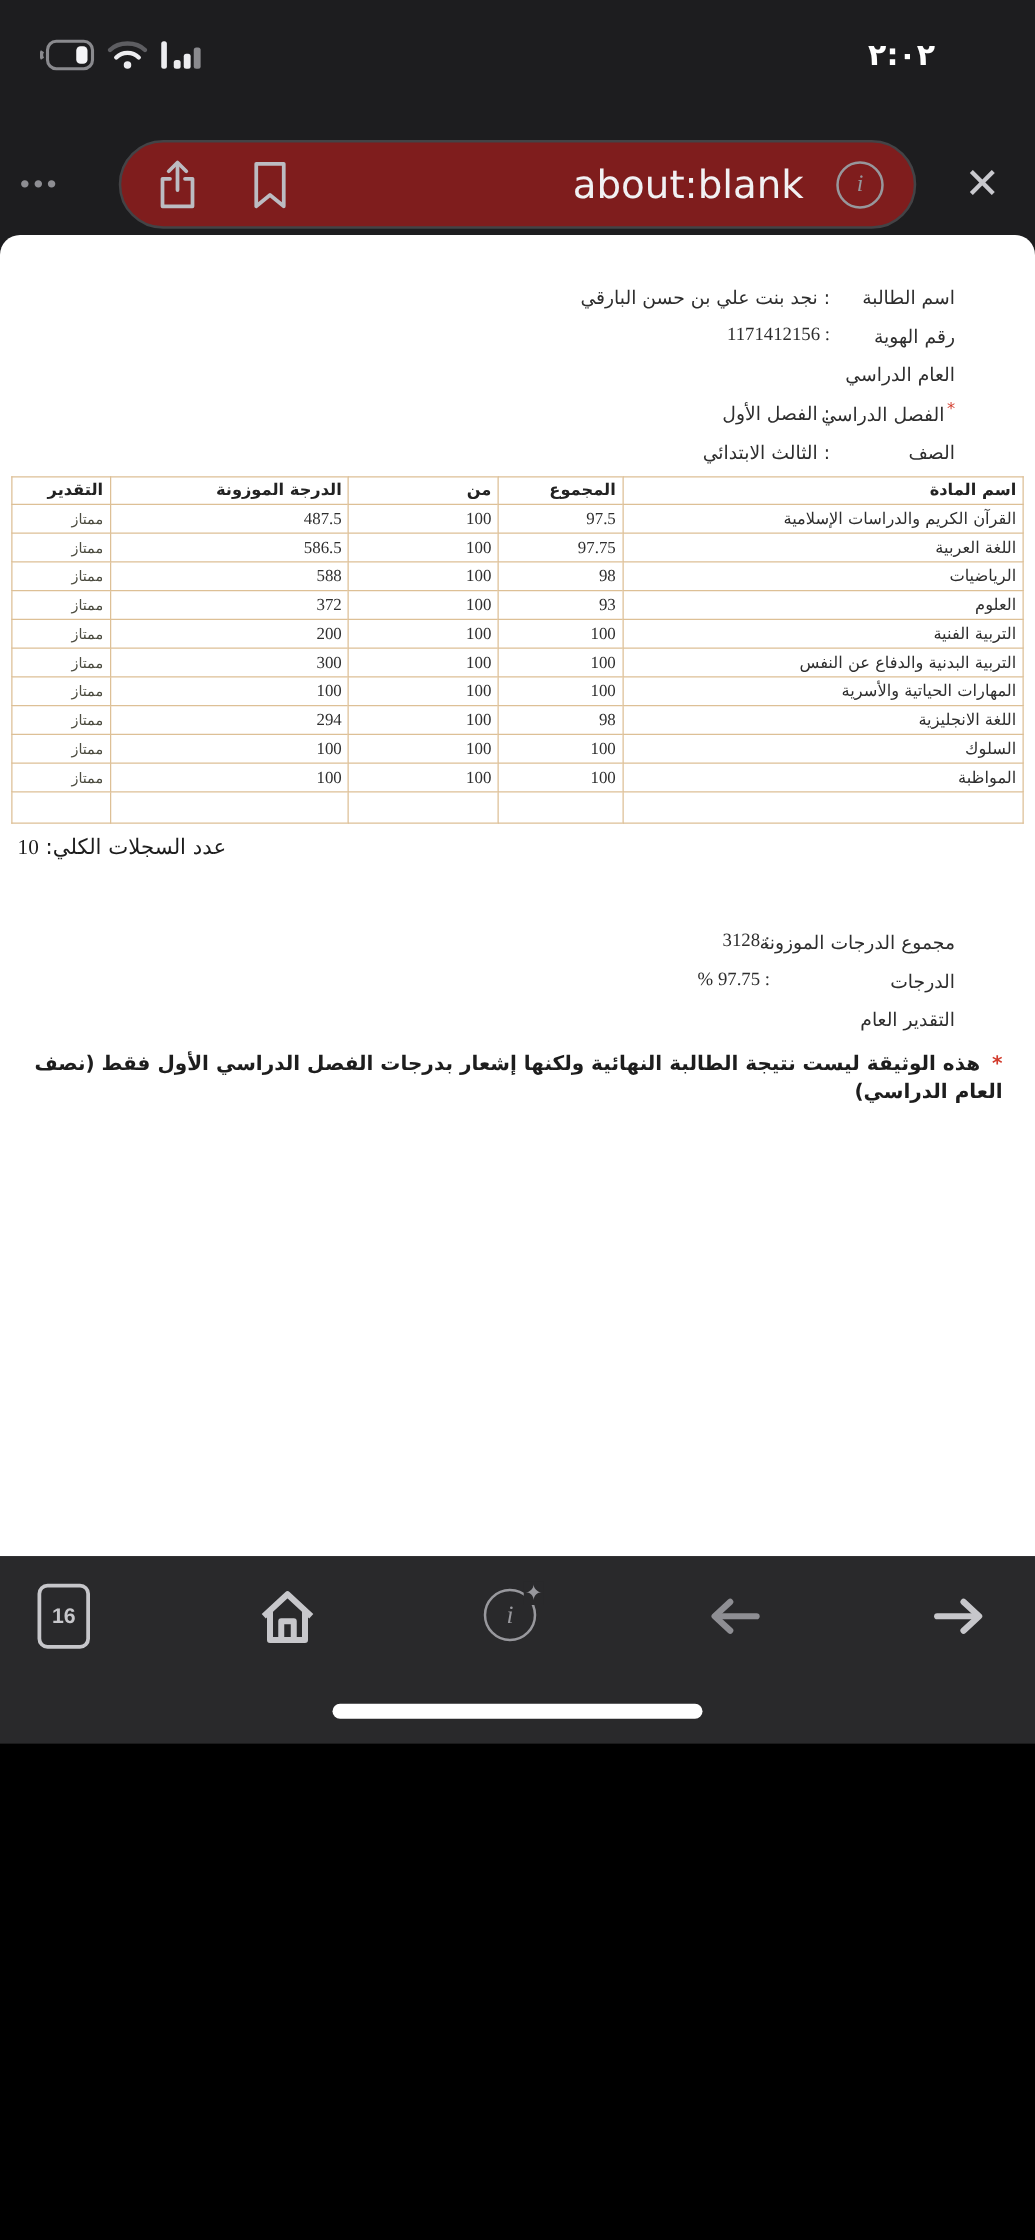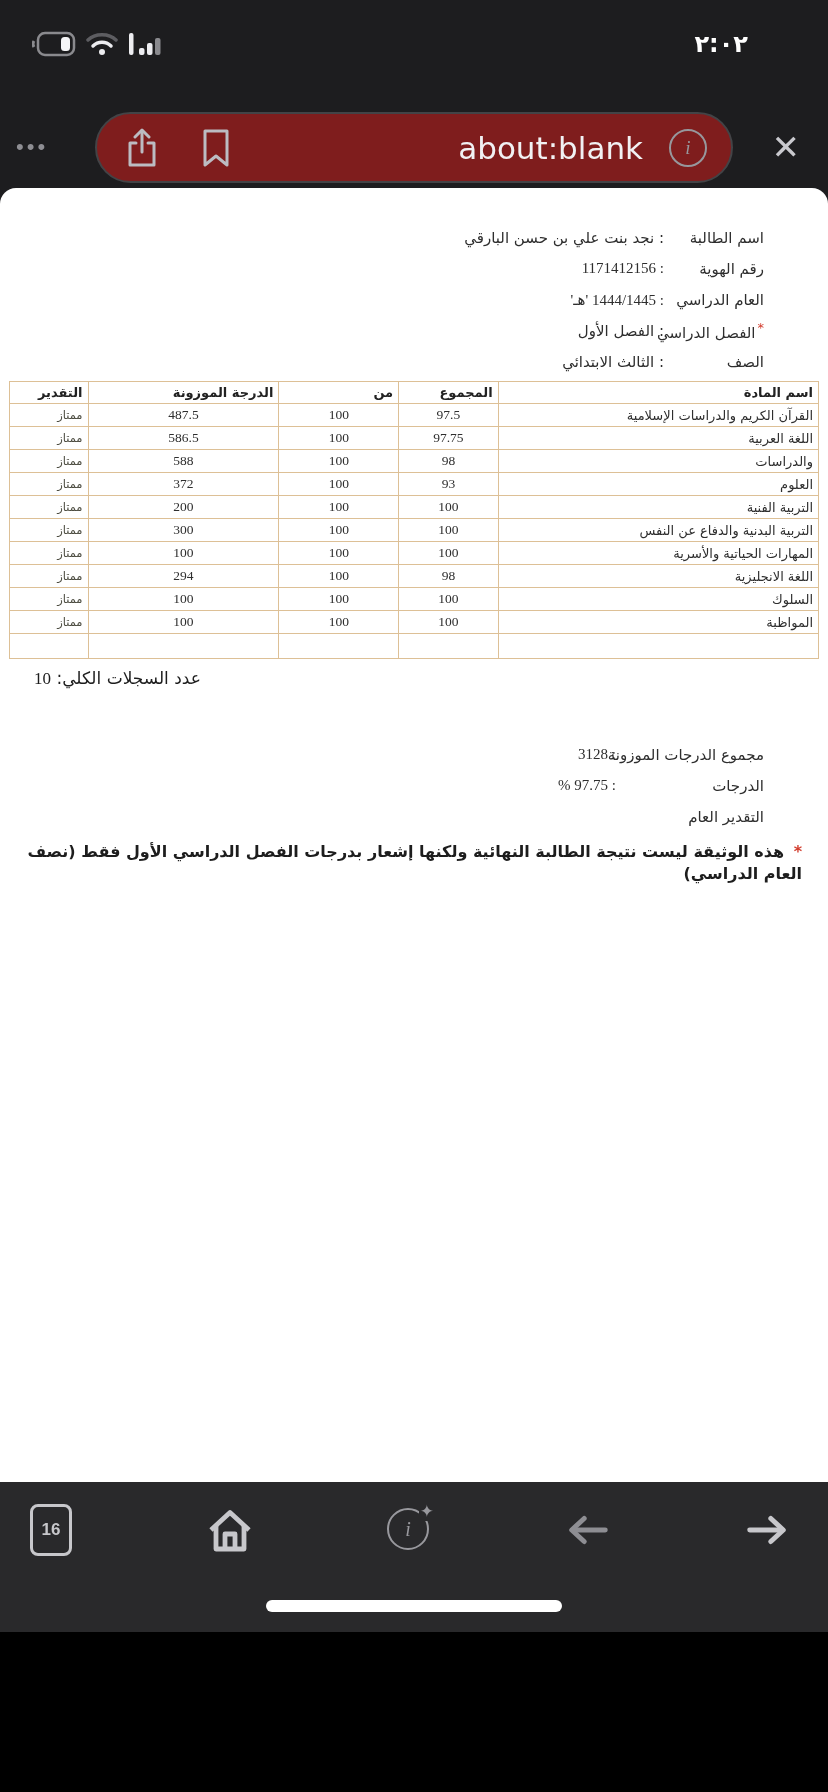--- a/index.html
+++ b/index.html
@@ -1,16 +1,16 @@
 <!DOCTYPE html>
 <html><head>
 <meta charset="utf-8">
 <style>
   html,body{margin:0;padding:0;background:#000;}
-  .screen{position:relative;width:828px;height:1632px;background:#1d1d1f;overflow:hidden;
+  .screen{position:relative;width:828px;height:1395px;background:#1d1d1f;overflow:hidden;
           font-family:"DejaVu Sans",sans-serif;}
 
   
   .status-bar{position:absolute;top:18px;left:0;right:0;height:52px;display:flex;
               justify-content:space-between;align-items:center;padding:0 80px 0 32px;box-sizing:border-box;}
   .status-icons{display:flex;align-items:center;gap:10px;}
   .status-time{color:#fff;font-size:24px;font-weight:bold;letter-spacing:1px;}
 
   
   .browser-bar{position:absolute;top:96px;left:0;right:0;height:92px;display:flex;align-items:center;}
@@ -39,28 +39,28 @@
   .irow .val{font-size:15px;white-space:nowrap;}
   .num{font-family:"Liberation Serif","DejaVu Serif","DejaVu Sans",serif;}
   .req{color:#d23b2c;font-size:13px;vertical-align:super;margin-left:2px;}
 
   table.grades{direction:rtl;border-collapse:collapse;table-layout:fixed;
                width:810px;margin:4px 9px 0 9px;font-size:13px;}
   table.grades th,table.grades td{border:1px solid #ddc096;padding:0 5px;text-align:right;
                overflow:hidden;white-space:nowrap;}
   table.grades th{height:21px;font-weight:bold;color:#222;}
   table.grades td{height:22px;}
-  table.grades td.num{font-family:"Liberation Serif","DejaVu Serif","DejaVu Sans",serif;font-size:13.5px;text-align:center;}
+  table.grades td.num{font-family:"Liberation Serif","DejaVu Serif","DejaVu Sans",serif;font-size:13.5px;}
   table.grades td.grade{font-size:11.5px;color:#4c4c40;margin-top:18px;}
   table.grades tr.emptyrow td{height:24px;}
   col.c-subject{width:39.6%;} col.c-total{width:12.3%;} col.c-outof{width:14.8%;}
   col.c-weighted{width:23.6%;} col.c-grade{width:9.7%;}
 
   .records{direction:rtl;text-align:left;margin:9px 0 0 0;padding-left:14px;font-size:17px;color:#1d1d1d;}
-  .records .rv{font-family:"Liberation Serif","DejaVu Serif","DejaVu Sans",serif;margin-left:20px;}
+  .records .rv{font-family:"Liberation Serif","DejaVu Serif","DejaVu Sans",serif;}
   .summary-block{margin-top:50px;padding:0 64px;}
   .footnote{direction:rtl;margin:9px 0 0 0;padding:0 26px 0 18px;font-size:16px;font-weight:bold;
             color:#1d1d1d;text-align:right;line-height:1.35;}
   .footnote .star{color:#d23b2c;margin-left:4px;}
 
   
   .toolbar{position:absolute;left:0;right:0;bottom:0;height:150px;background:#29292b;}
   .tool-icons{display:flex;justify-content:space-between;align-items:center;padding:22px 38px 0 30px;}
   .tool-btn{background:none;border:none;padding:0;display:flex;align-items:center;justify-content:center;}
   .tab-counter{width:36px;height:46px;border:3px solid #c7c7cb;border-radius:8px;color:#c7c7cb;
@@ -137,21 +137,20 @@
           <div class="irow">
             <div class="lbl">اسم الطالبة</div>
             <div class="val">: نجد بنت علي بن حسن البارقي</div>
           </div>
           <div class="irow">
             <div class="lbl">رقم الهوية</div>
             <div class="val num">: 1171412156</div>
           </div>
           <div class="irow">
             <div class="lbl">العام الدراسي</div>
-            <div class="val num">: 1444/1445 'هـ'</div>
           </div>
           <div class="irow">
             <div class="lbl"><span class="req">*</span>الفصل الدراسي</div>
             <div class="val">: الفصل الأول</div>
           </div>
           <div class="irow">
             <div class="lbl">الصف</div>
             <div class="val">: الثالث الابتدائي</div>
           </div>
         </div>
@@ -182,21 +181,21 @@
               <td class="grade">ممتاز</td>
             </tr>
             <tr>
               <td>اللغة العربية</td>
               <td class="num">97.75</td>
               <td class="num">100</td>
               <td class="num">586.5</td>
               <td class="grade">ممتاز</td>
             </tr>
             <tr>
-              <td>والدراسات</td>
+              <td>الرياضيات</td>
               <td class="num">98</td>
               <td class="num">100</td>
               <td class="num">588</td>
               <td class="grade">ممتاز</td>
             </tr>
             <tr>
               <td>العلوم</td>
               <td class="num">93</td>
               <td class="num">100</td>
               <td class="num">372</td>

